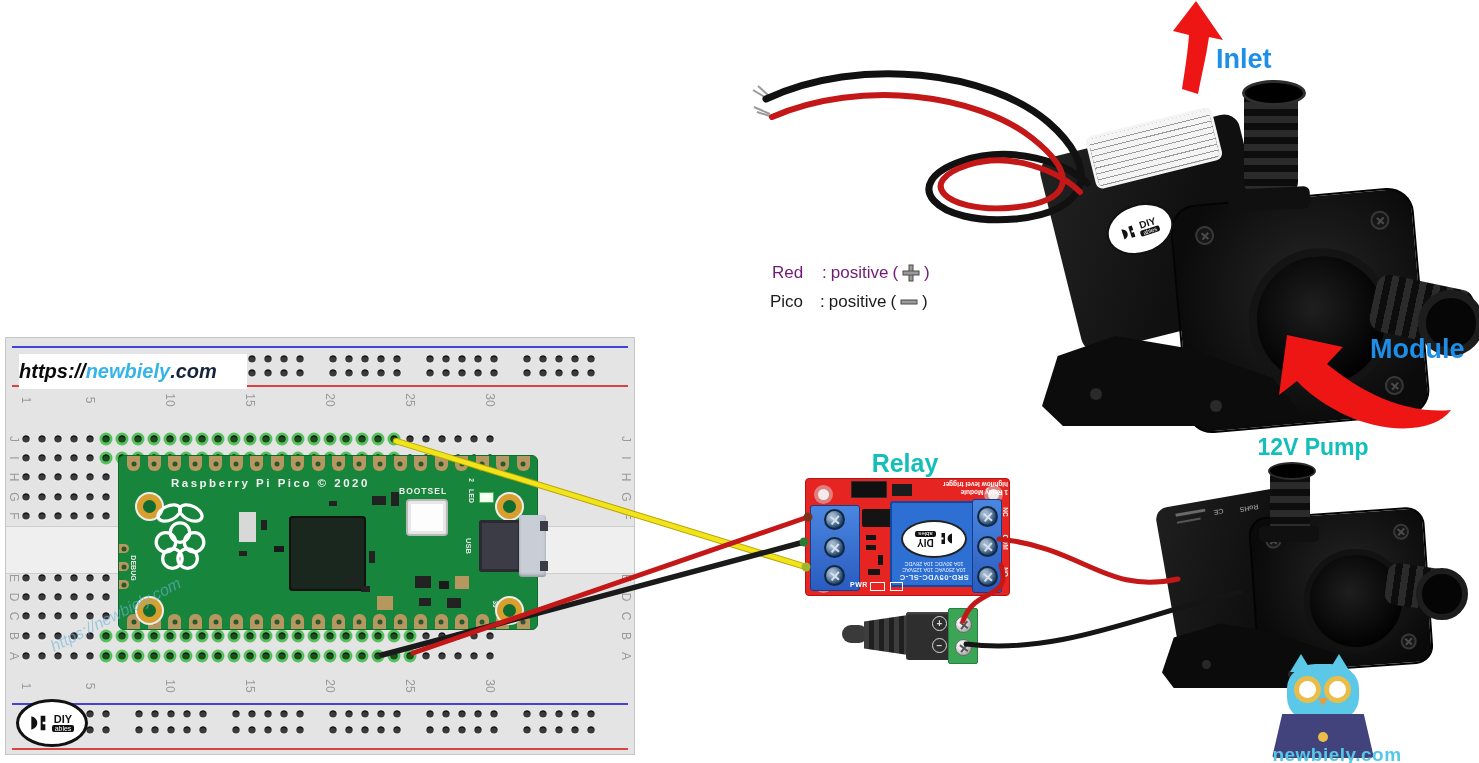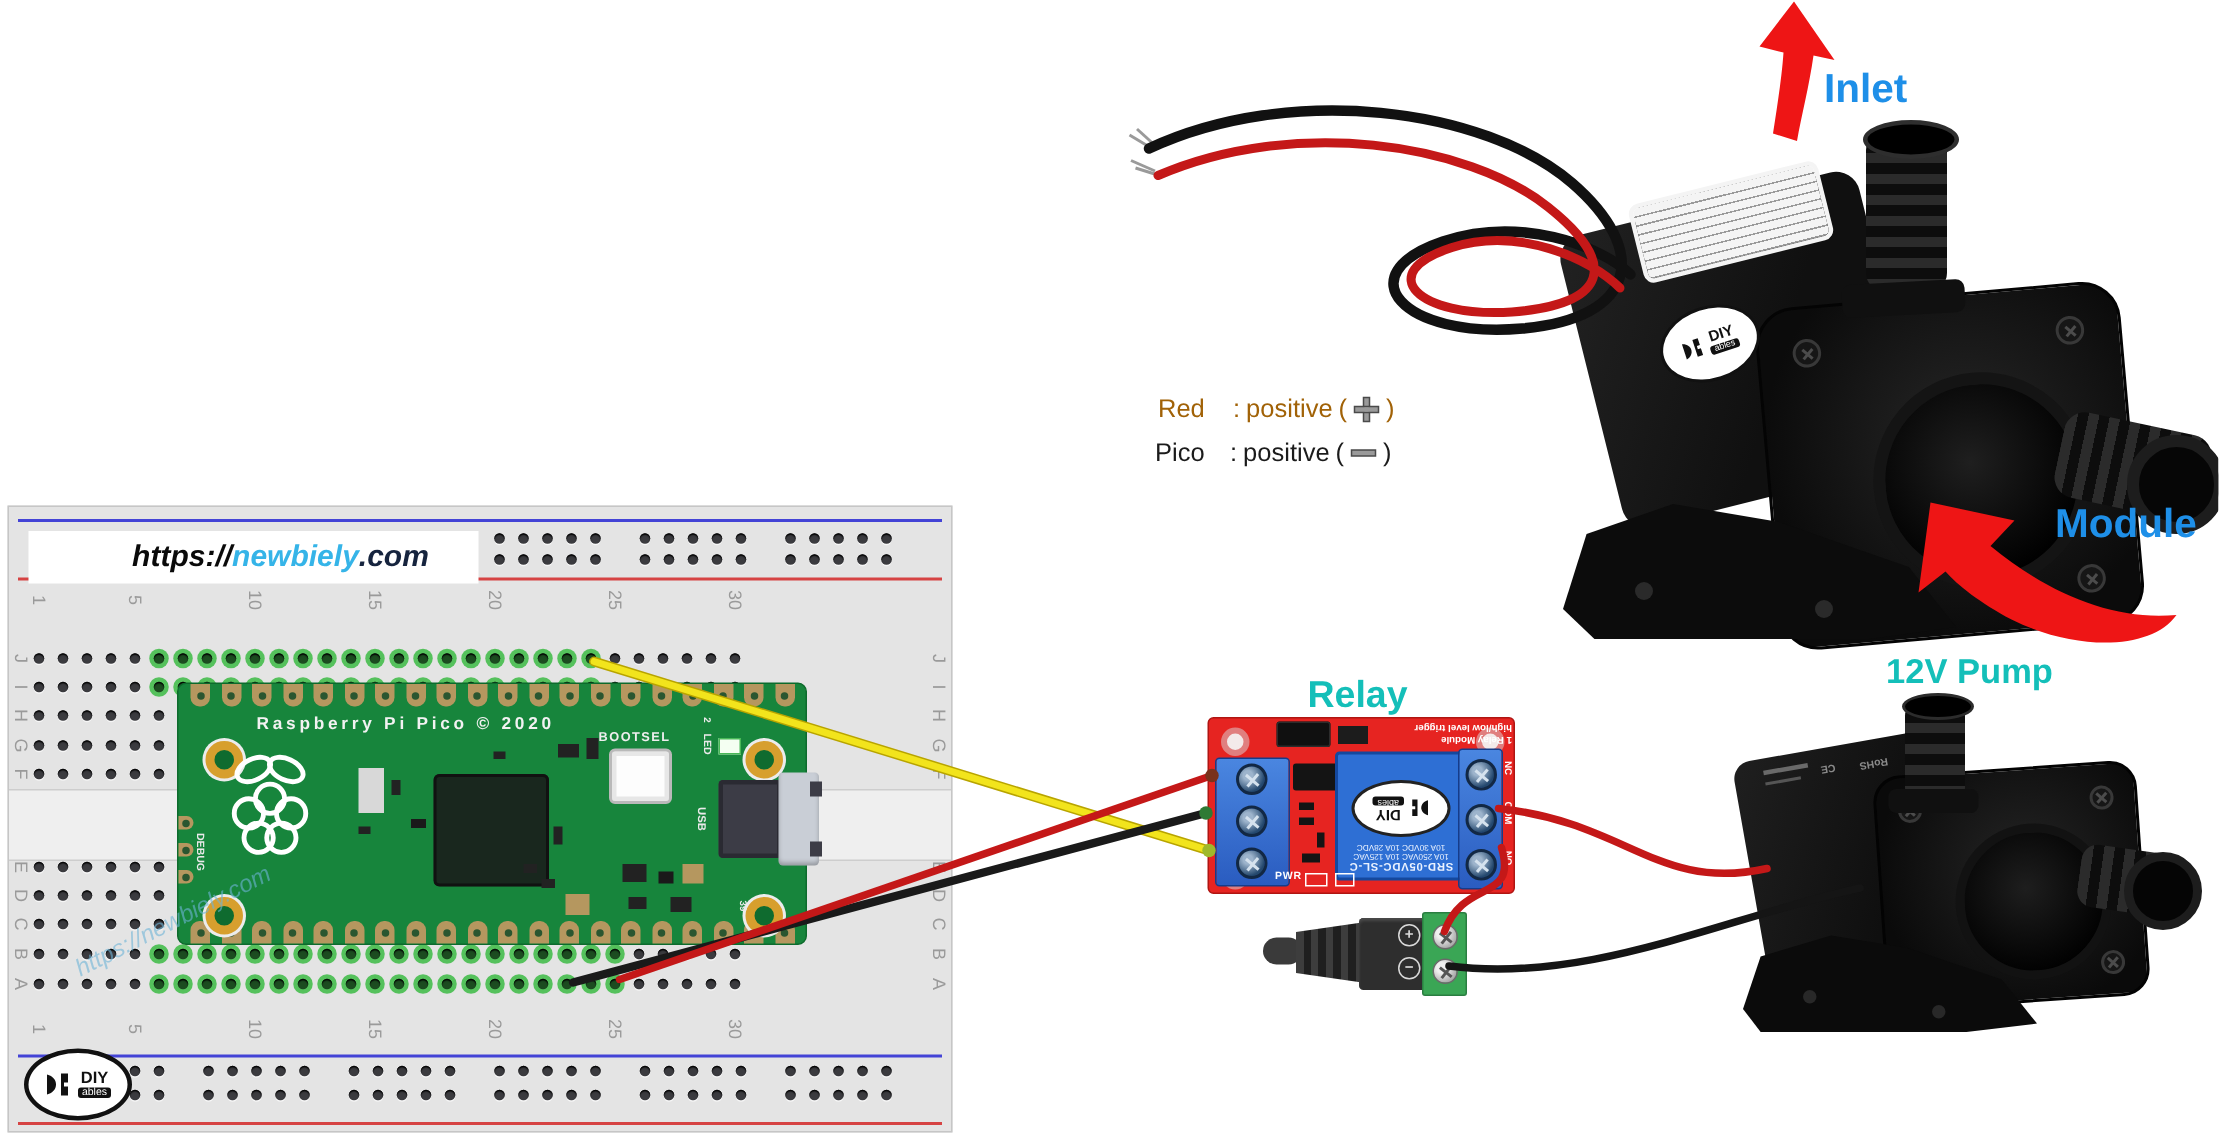--- a/index.html
+++ b/index.html
@@ -16,22 +16,22 @@
               border:1px solid #c6c6c6;box-sizing:border-box;z-index:1;}
   .rail-line{position:absolute;left:6px;right:6px;height:2px;}
   .rail-blue{background:#4343d6;}
   .rail-red{background:#d64343;}
   .mid-strip{position:absolute;left:0;right:0;top:188px;height:46px;background:#efefef;
              border-top:1px solid #cdcdcd;border-bottom:1px solid #cdcdcd;}
   .hole{position:absolute;width:7px;height:7px;border-radius:50%;background:#3b3b3f;
         box-shadow:0 1px 0 rgba(255,255,255,.65), inset 0 1px 1px #000;transform:translate(-50%,-50%);}
   .hole.green{background:#1c4c20;box-shadow:0 0 0 3px #55c15c, inset 0 1px 1px #000;}
   .bb-letter,.bb-num{position:absolute;color:#9a9a9a;font-size:12px;transform:translate(-50%,-50%) rotate(90deg);}
-  .site-label{position:absolute;left:13px;top:16px;width:264px;height:35px;background:#fff;
-              display:flex;align-items:center;justify-content:center;font-style:italic;font-weight:bold;font-size:20px;z-index:7;padding-left:36px;}
+  .site-label{position:absolute;left:13px;top:16px;width:228px;height:35px;background:#fff;
+              display:flex;align-items:center;justify-content:flex-start;font-style:italic;font-weight:bold;font-size:20px;z-index:7;}
   .sl-p{color:#0a0a0a;} .sl-n{color:#35b4e8;} .sl-t{color:#16243e;}
   .bb-watermark{position:absolute;left:38px;top:268px;color:rgba(110,180,215,.6);font-size:16px;font-style:italic;
                 transform:rotate(-27deg);z-index:6;white-space:nowrap;}
 
   .diy-oval{position:absolute;background:#fff;border:3px solid #111;border-radius:50%;
             display:flex;align-items:center;justify-content:center;gap:2px;z-index:7;}
   .diy-glyph{flex:0 0 auto;}
   .diy-texts{display:flex;flex-direction:column;align-items:center;line-height:1;}
   .diy-name{font-weight:bold;color:#111;}
   .diy-sub{background:#111;color:#fff;border-radius:2px;padding:0 3px;}
@@ -57,21 +57,21 @@
   .led-dot{position:absolute;left:360px;top:36px;width:13px;height:9px;background:#f4fff2;border:1px solid #49b858;}
   .usb-dark{position:absolute;left:360px;top:64px;width:42px;height:52px;background:#3c3c46;border-radius:3px;
             box-shadow:inset 0 0 0 3px #2a2a32;}
   .usb-shell{position:absolute;left:400px;top:59px;width:27px;height:62px;background:#c9ced6;border-radius:3px;
              box-shadow:inset 0 -2px 3px rgba(0,0,0,.25);}
   .usb-notch{position:absolute;width:8px;height:10px;background:#3c3c46;right:-2px;}
   .bit{position:absolute;}
 
   
   .legend-line{position:absolute;font-size:17px;white-space:nowrap;z-index:30;display:flex;align-items:center;gap:4px;}
-  .lg-red{color:#a16207;}
+  .lg-red{color:#701a75;}
   .lg-black{color:#1b1b1b;}
   .lg-name{display:inline-block;width:46px;}
   .pm-icon{display:inline-block;vertical-align:-2px;}
 
   
   .teal-label{position:absolute;font-weight:bold;color:#14bfb9;text-align:center;z-index:30;white-space:nowrap;}
   .blue-label{position:absolute;font-weight:bold;color:#1e8fe8;z-index:30;white-space:nowrap;}
 
   
   .relay{position:absolute;left:805px;top:478px;width:205px;height:118px;background:#e62421;border-radius:4px;
@@ -856,20 +856,32 @@
     <div class="abs" style="left:24px;top:15px;width:44px;height:40px;background:repeating-linear-gradient(90deg,#3d3d3d 0 5px,#1f1f1f 5px 10px);clip-path:polygon(0 16%,100% 0,100% 100%,0 84%)"></div>
     <div class="abs" style="left:66px;top:12px;width:46px;height:48px;background:#2e2e2e;border-radius:3px;box-shadow:inset 0 2px 2px #4a4a4a"></div>
     <div class="ad-sym" style="left:92px;top:16px">+</div>
     <div class="ad-sym" style="left:92px;top:38px">−</div>
     <div class="abs" style="left:108px;top:8px;width:28px;height:54px;background:#3aa655;border:1px solid #2a7e41;border-radius:2px">
       <div class="ad-screw" style="left:6px;top:7px"></div>
       <div class="ad-screw" style="left:6px;top:30px"></div>
     </div>
   </div>
 
+  <div class="owl">
+    <div class="owl-ear" style="left:28px;top:6px"></div>
+    <div class="owl-ear" style="left:66px;top:6px"></div>
+    <div class="owl-head"></div>
+    <div class="owl-eye" style="left:32px;top:28px"></div>
+    <div class="owl-eye" style="left:62px;top:28px"></div>
+    <div class="owl-beak"></div>
+    <div class="owl-laptop">
+      <div class="owl-dot"></div>
+    </div>
+    <div class="owl-text">newbiely.com</div>
+  </div>
 
   <svg class="overlay" width="1479" height="763" viewBox="0 0 1479 763">
 
     <g stroke="#9a9a9a" stroke-width="2">
       <line x1="753" y1="90" x2="768" y2="99"></line>
         <line x1="758" y1="86" x2="769" y2="96"></line>
       <line x1="757" y1="112" x2="773" y2="117"></line>
         <line x1="754" y1="107" x2="770" y2="114"></line>
     </g>
 

